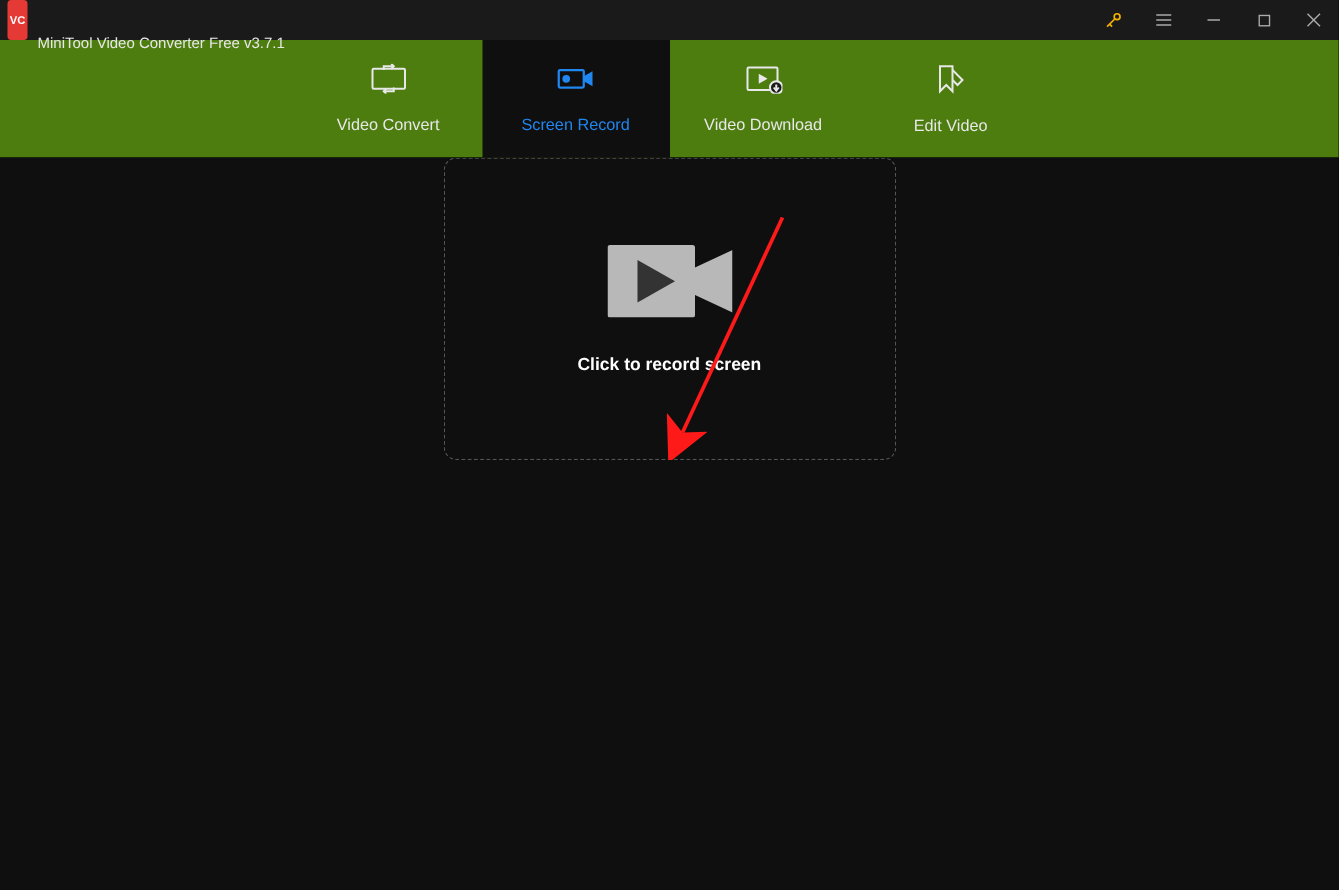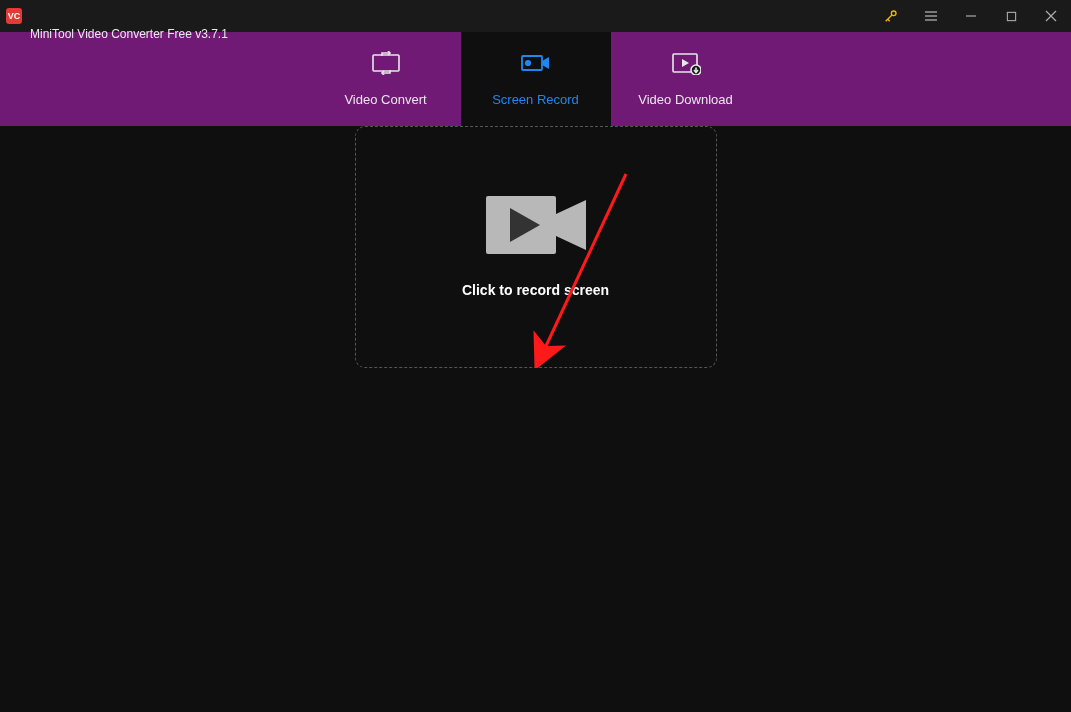--- a/index.html
+++ b/index.html
@@ -15,21 +15,21 @@
     .titlebar {
       height: 32px;
       background: #1a1a1a;
       display: flex;
       align-items: center;
       padding: 0 6px;
       position: relative;
     }
     .app-logo {
       width: 16px;
-      height: 16px;
+      height: 32px;
       background: #e53935;
       border-radius: 3px;
       display: flex;
       align-items: center;
       justify-content: center;
       margin-right: 8px;
       font-size: 9px;
       font-weight: bold;
       color: #fff;
     }
@@ -50,21 +50,21 @@
       width: 40px;
       height: 32px;
       display: flex;
       align-items: center;
       justify-content: center;
       color: #aaa;
     }
     .key-icon { color: #f5b301; }
     .tabs {
       height: 94px;
-      background: #701a75;
+      background: #4d7c0f;
       display: flex;
       justify-content: center;
       gap: 0;
     }
     .tab {
       width: 150px;
       display: flex;
       flex-direction: column;
       align-items: center;
       justify-content: center;
@@ -179,20 +179,29 @@
       <svg width="30" height="24" viewBox="0 0 30 24" fill="none" stroke="currentColor" stroke-width="1.6">
         <rect x="2" y="3" width="24" height="18" rx="1"></rect>
         <polygon points="11,8 11,16 18,12" fill="currentColor" stroke="none"></polygon>
         <circle cx="25" cy="19" r="5" fill="#1b1b1b" stroke="currentColor"></circle>
         <line x1="25" y1="16.5" x2="25" y2="21"></line>
         <polyline points="23,19 25,21.5 27,19"></polyline>
       </svg>
     </span>
     <span>Video Download</span>
   </div>
+  <div class="tab">
+    <span>
+      <svg width="26" height="26" viewBox="0 0 26 26" fill="none" stroke="currentColor" stroke-width="1.6">
+        <path d="M 4 3 L 4 23 L 9 18 L 14 23 L 14 3 Z"></path>
+        <path d="M 14 6 L 22 14 L 18 18 L 14 14"></path>
+      </svg>
+    </span>
+    <span>Edit Video</span>
+  </div>
 </div>
 
 <div class="content">
   <div class="record-panel">
     <span>
       <svg width="100" height="58" viewBox="0 0 100 58">
         <rect x="0" y="0" width="70" height="58" rx="2" fill="#b8b8b8"></rect>
         <path d="M 70 18 L 100 4 L 100 54 L 70 40 Z" fill="#b8b8b8"></path>
         <polygon points="24,12 24,46 54,29" fill="#333333"></polygon>
       </svg>

